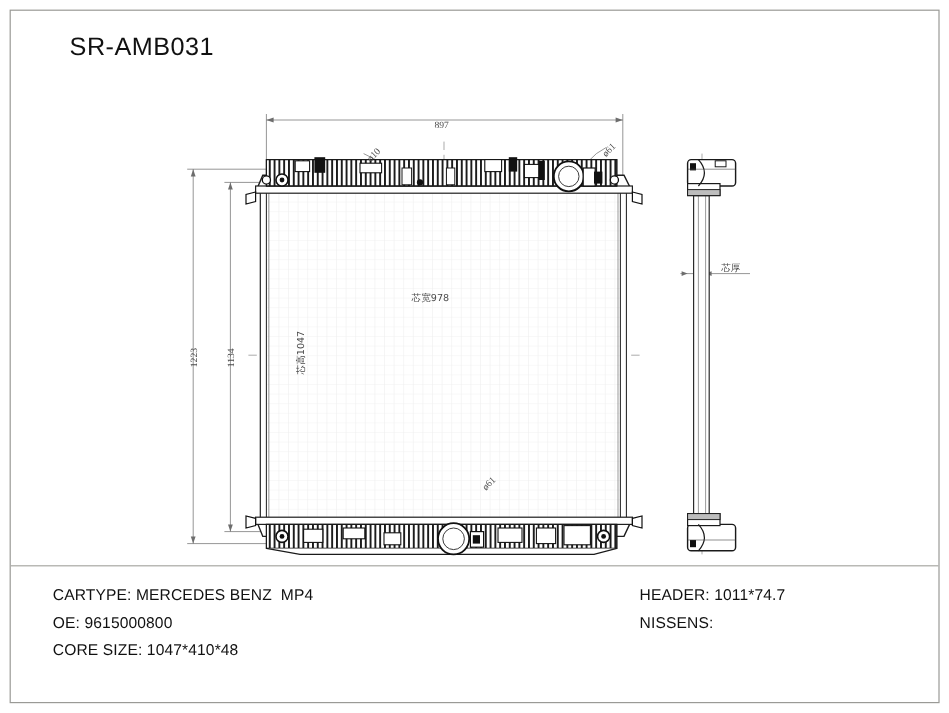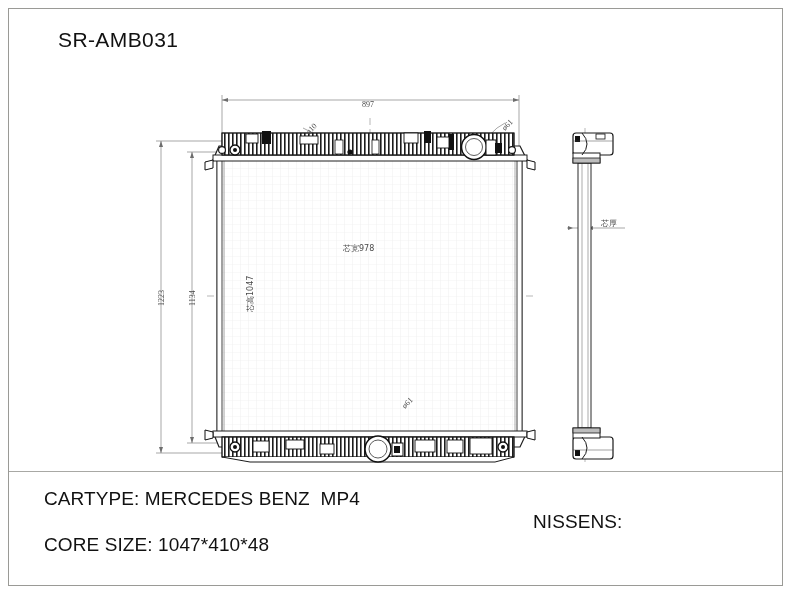--- a/index.html
+++ b/index.html
@@ -34,21 +34,21 @@
   
   #separator{
     position:absolute;
     left:9px;top:471px;
     width:773px;height:0;
     border-top:1px solid #a8a8a4;
   }
   
   .spec{
     position:absolute;
-    font-size:19px;
+    font-size:13px;
     color:#111;
     white-space:pre;
     letter-spacing:.1px;
   }
   #spec-cartype{left:44px;top:488px;}
   #spec-oe{left:44px;top:511px;}
   #spec-core{left:44px;top:534px;}
   #spec-header{left:533px;top:488px;}
   #spec-nissens{left:533px;top:511px;text-align:right;}
 
@@ -262,16 +262,18 @@
 
   <div class="dimtext rot45" style="left:304px;top:130px;">ø10</div>
 
   <div class="dimtext rot45" style="left:500px;top:126px;">ø61</div>
 
   <div class="dimtext rot45" style="left:400px;top:404px;">ø61</div>
 
   <div id="separator"></div>
 
   <div class="spec" id="spec-cartype">CARTYPE: MERCEDES BENZ  MP4</div>
+  <div class="spec" id="spec-oe">OE: 9615000800</div>
   <div class="spec" id="spec-core">CORE SIZE: 1047*410*48</div>
+  <div class="spec" id="spec-header">HEADER: 1011*74.7</div>
   <div class="spec" id="spec-nissens">NISSENS:</div>
 
 </div>
 
 </body></html>

